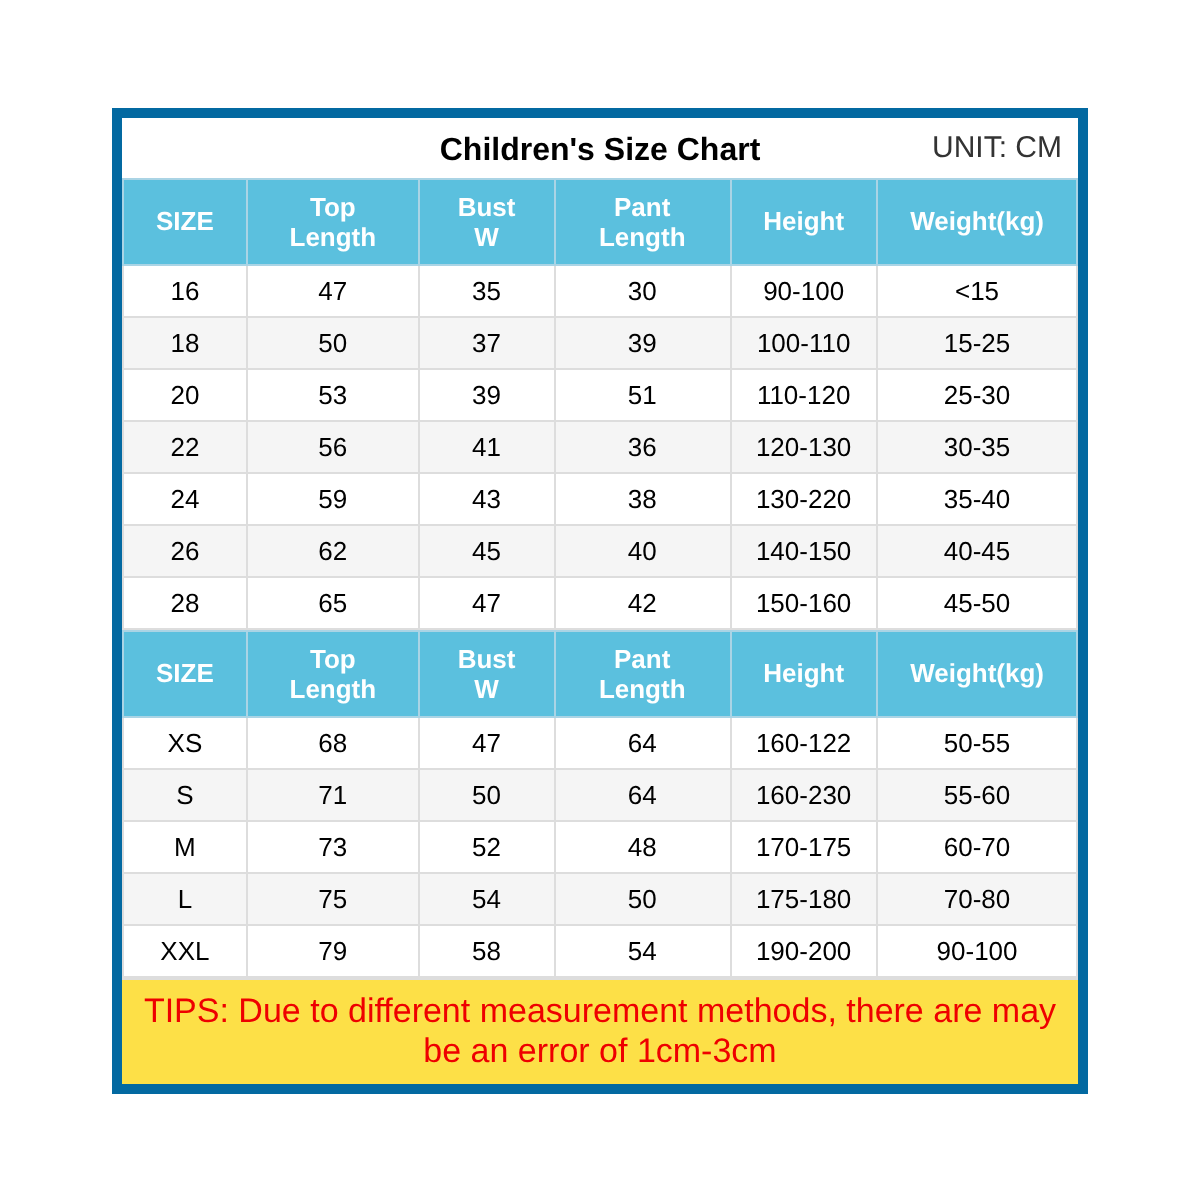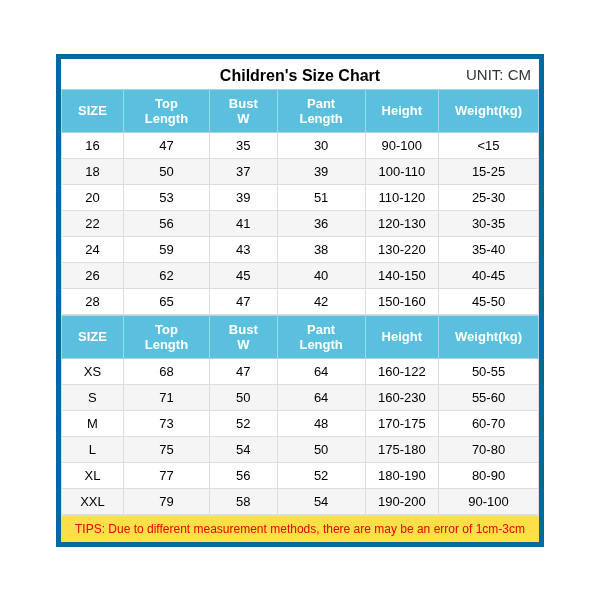--- a/index.html
+++ b/index.html
@@ -69,21 +69,21 @@
     .adult-title-row {
       text-align: center;
       font-weight: bold;
       font-size: 16px;
       padding: 8px 4px 4px 4px;
       border-top: 2px solid #ccc;
       background: #fff;
     }
     .tips {
       color: #e00;
-      font-size: 12px;
+      font-size: 17px;
       text-align: center;
       padding: 6px 4px;
       border-top: 1px solid #ddd;
     }
   </style>
 </head>
 <body>
 
 <div class="container">
 
@@ -202,28 +202,20 @@
         </tr>
         <tr>
           <td>L</td>
           <td>75</td>
           <td>54</td>
           <td>50</td>
           <td>175-180</td>
           <td>70-80</td>
         </tr>
         <tr>
-          <td>XL</td>
-          <td>77</td>
-          <td>56</td>
-          <td>52</td>
-          <td>180-190</td>
-          <td>80-90</td>
-        </tr>
-        <tr>
           <td>XXL</td>
           <td>79</td>
           <td>58</td>
           <td>54</td>
           <td>190-200</td>
           <td>90-100</td>
         </tr>
       </tbody>
   </table>
 

